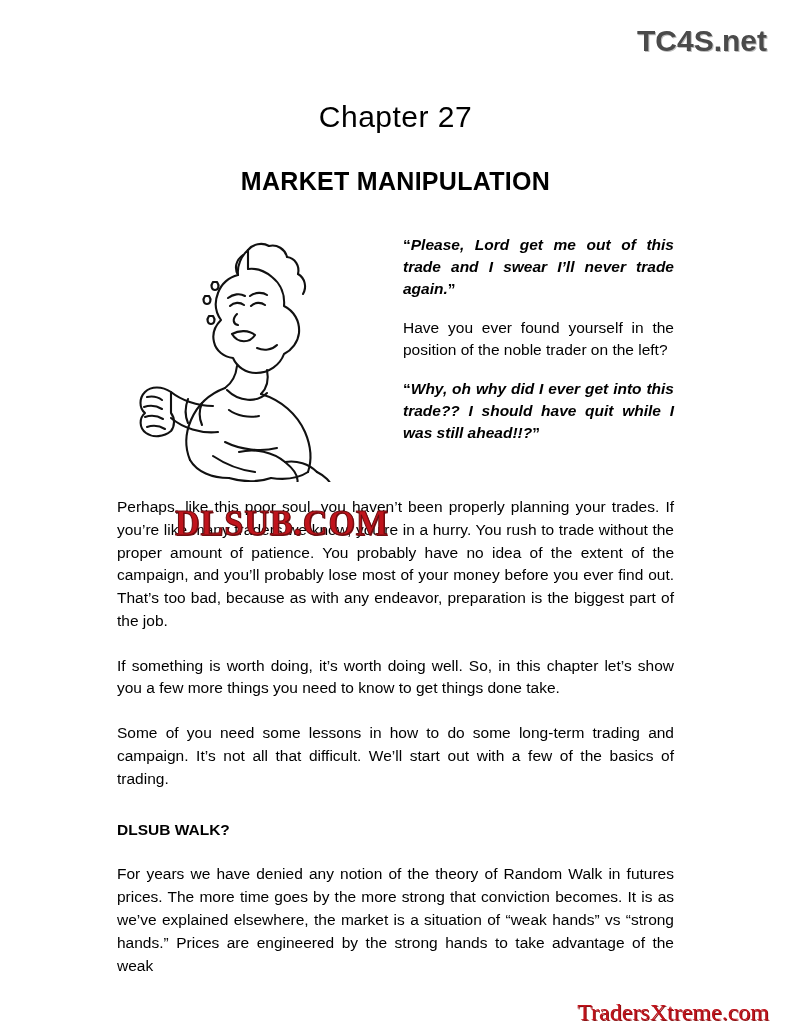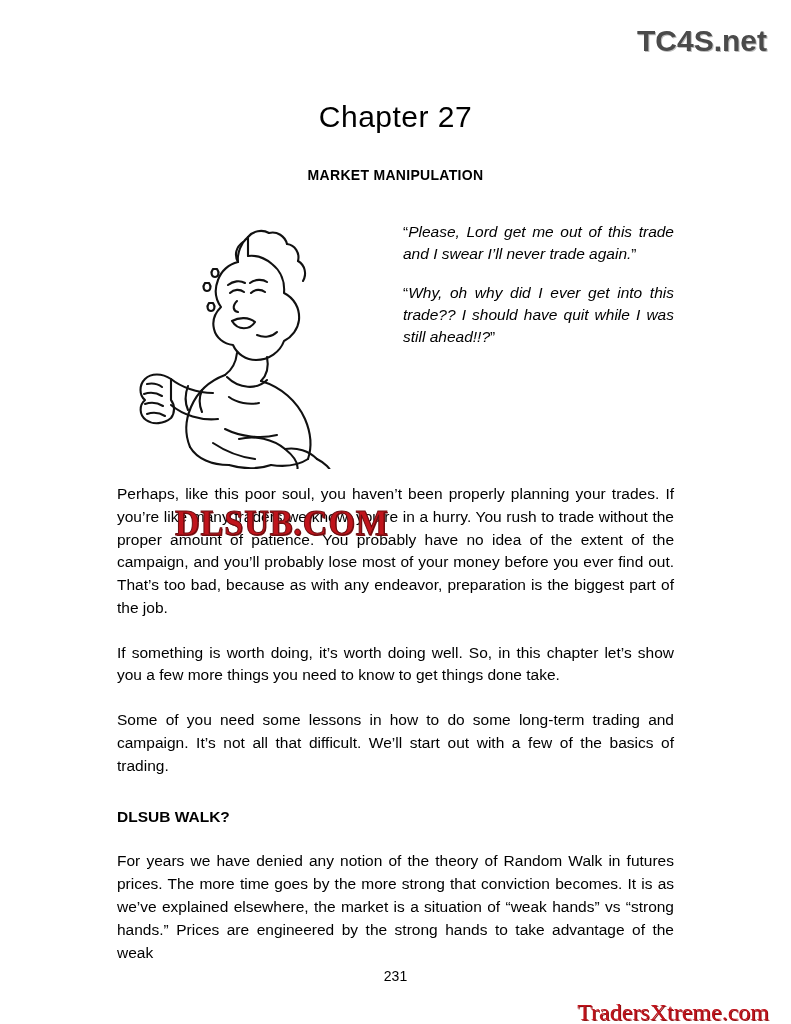--- a/index.html
+++ b/index.html
@@ -45,21 +45,21 @@
     font-weight: normal;
     font-size: 30px;
     line-height: 1.1;
     letter-spacing: 0.5px;
   }
   .section-title {
     margin: 0;
     padding-top: 22px;
     text-align: center;
     font-weight: bold;
-    font-size: 14px;
+    font-size: 25px;
     letter-spacing: 0.3px;
   }
 
   
   .top-block {
     display: flex;
     align-items: flex-start;
     margin-top: 24px;
   }
   .illus {
@@ -77,20 +77,21 @@
     padding-top: 14px;
   }
   .quote-col p {
     margin: 0 0 17px 0;
     font-size: 15.5px;
     line-height: 1.42;
     text-align: justify;
   }
   .quote-col p.italic {
     font-style: italic;
+    font-weight: bold;
   }
   .quote-col p.italic .q {
     font-style: normal;
   }
 
   
   .body-text {
     margin-top: 14px;
   }
   .body-text p {
@@ -223,32 +224,32 @@
           <path d="M112 190 C120 196 132 198 142 196"></path>
           <path d="M108 222 C124 230 144 232 160 228"></path>
         </g>
       </svg>
     </div>
 
     <div class="quote-col">
       <p class="italic">
         <span class="q">“</span><span>Please, Lord get me out of this trade and I swear I’ll never trade again.</span><span class="q">”</span>
       </p>
+      <p>Have you ever found yourself in the position of the noble trader on the left?</p>
       <p class="italic">
         <span class="q">“</span><span>Why, oh why did I ever get into this trade??   I should have quit while I was still ahead!!?</span><span class="q">”</span>
       </p>
     </div>
   </div>
 
   <div class="body-text">
     <p>Perhaps, like this poor soul, you haven’t been properly planning your trades.  If you’re like many traders we know, you’re in a hurry.  You rush to trade without the proper amount of patience.  You probably have no idea of the extent of the campaign, and you’ll probably lose most of your money before you ever find out.  That’s too bad, because as with any endeavor, preparation is the biggest part of the job.</p>
     <p>If something is worth doing, it’s worth doing well.  So, in this chapter let’s show you a few more things you need to know to get things done take.</p>
     <p>Some of you need some lessons in how to do some long-term trading and campaign.  It’s not all that difficult.  We’ll start out with a few of the basics of trading.</p>
     <p class="subhead">DLSUB WALK?</p>
     <p>For years we have denied any notion of the theory of Random Walk in futures prices. The more time goes by the more strong that conviction becomes.  It is as we’ve explained elsewhere, the market is a situation of “weak hands” vs “strong hands.”   Prices are engineered by the strong hands to take advantage of the weak</p>
   </div>
 
   <div class="wm-mid">DLSUB.COM</div>
 
-  <div class="page-number">231</div>
   <div class="wm-bottom">TradersXtreme.com</div>
 
 </div>
 
 </body></html>

